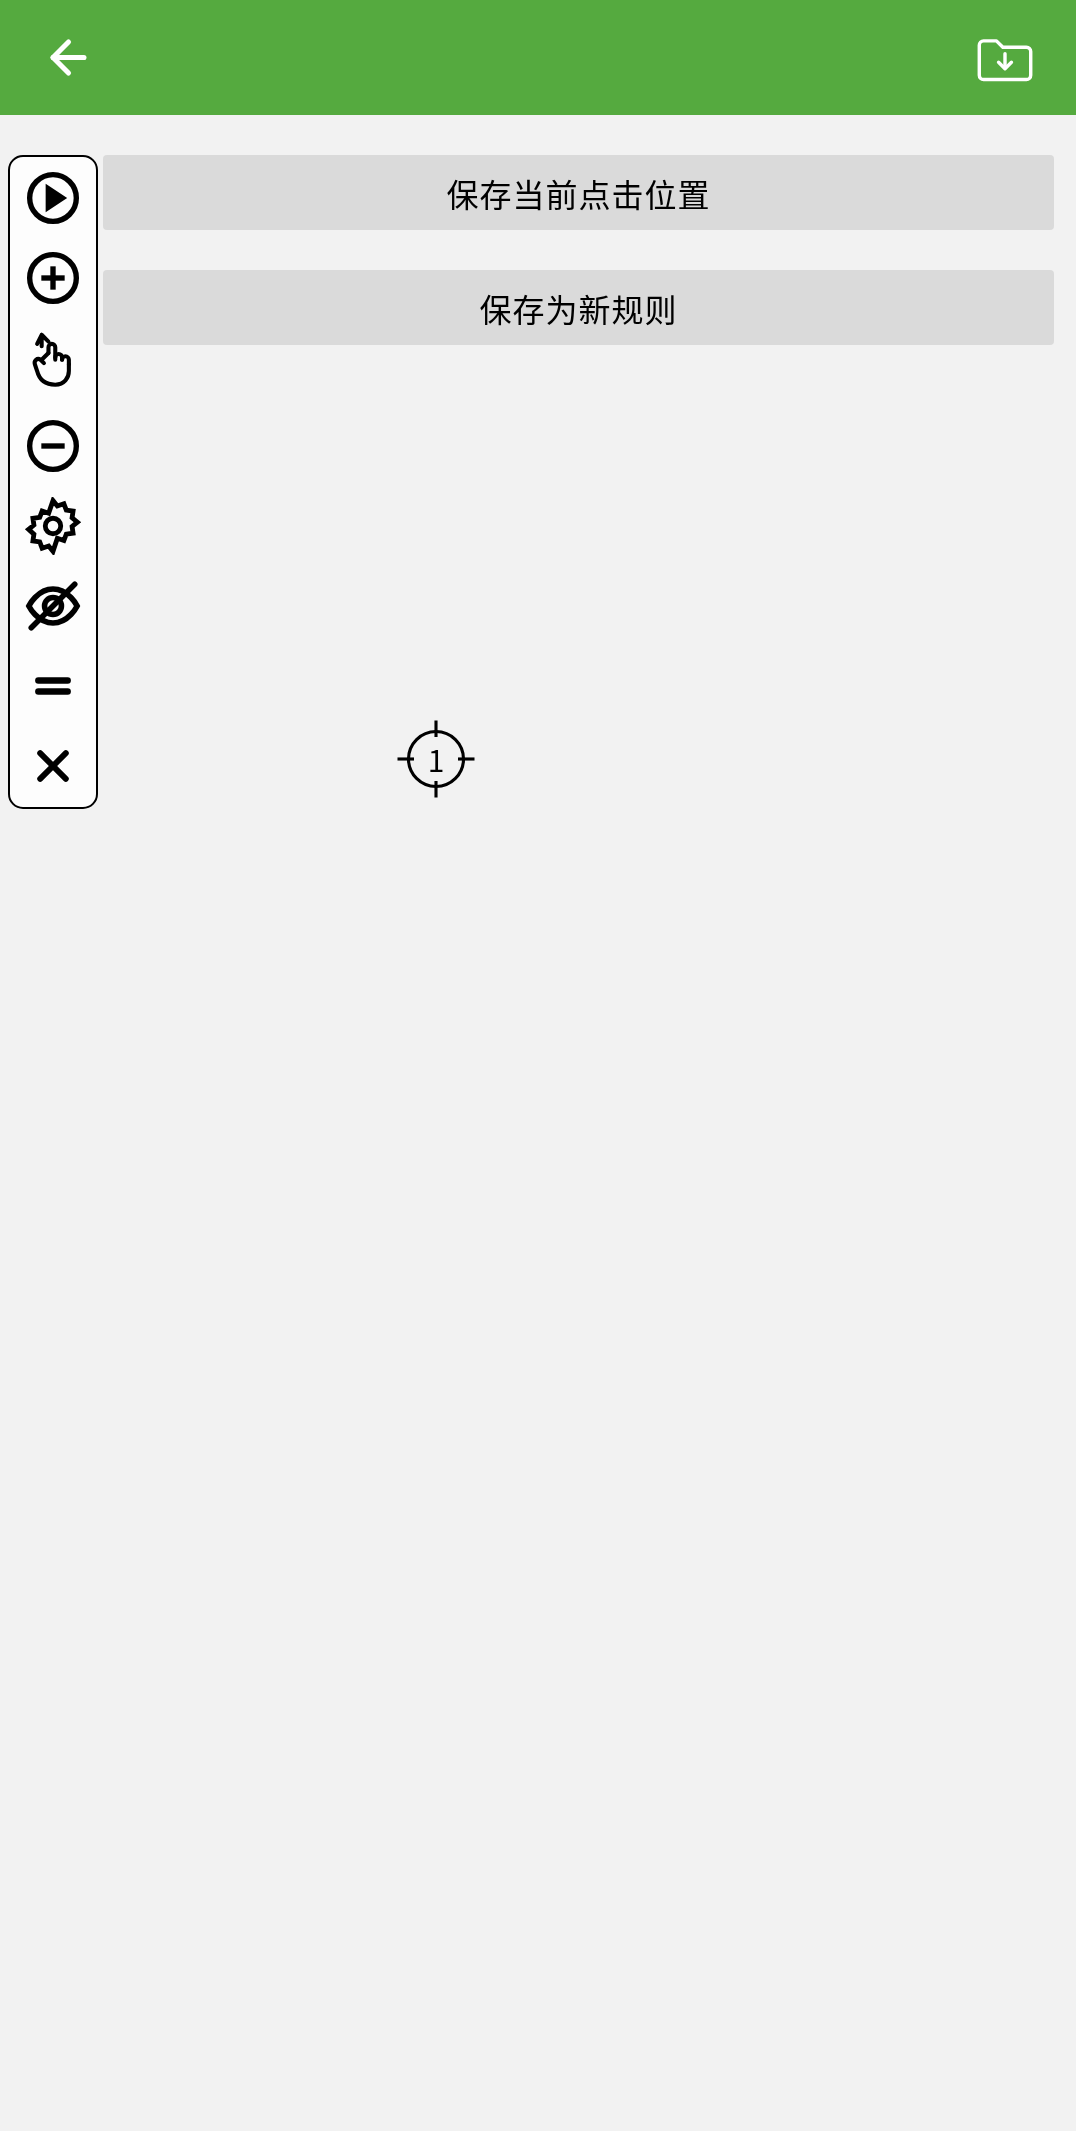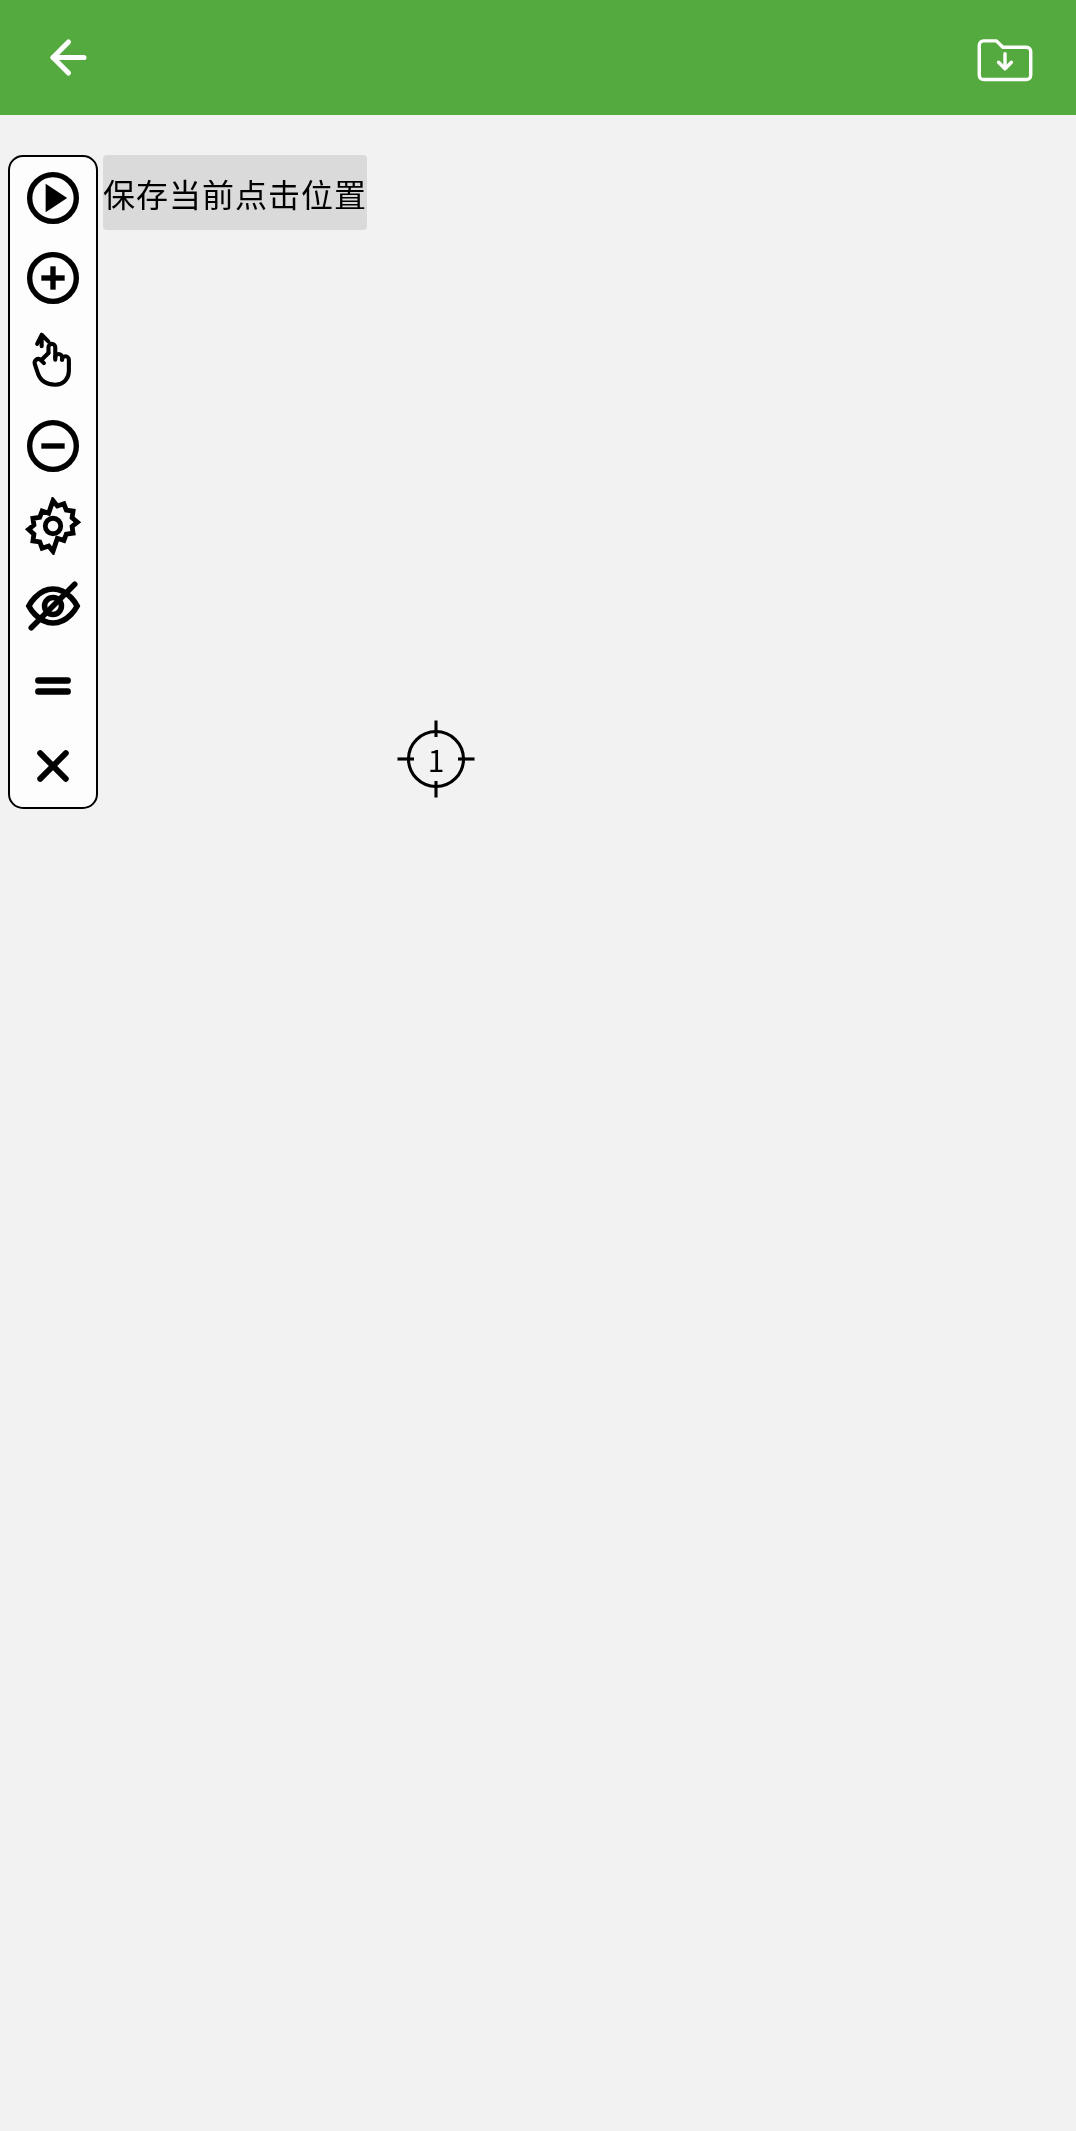--- a/index.html
+++ b/index.html
@@ -39,21 +39,21 @@
       align-items: center;
       justify-content: center;
       cursor: pointer;
     }
     .option-panel {
       position: absolute;
       top: 155px;
       left: 103px;
       right: 22px;
       display: flex;
-      flex-direction: row;
+      flex-direction: column;
       gap: 40px;
     }
     .option-btn {
       background: #dadada;
       border: none;
       height: 75px;
       font-size: 32px;
       color: #000;
       letter-spacing: 1px;
       cursor: pointer;
@@ -115,20 +115,21 @@
     <svg width="60" height="54" viewBox="0 0 28 24" fill="none" stroke="#fff" stroke-width="1.6" stroke-linecap="round" stroke-linejoin="round">
       <path d="M2 6a2 2 0 0 1 2-2h6l3 3h11a2 2 0 0 1 2 2v11a2 2 0 0 1-2 2H4a2 2 0 0 1-2-2V6z"></path>
       <path d="M14 10v6"></path>
       <path d="M11 14l3 3 3-3"></path>
     </svg>
   </div>
 </div>
 
 <div class="option-panel">
   <button class="option-btn">保存当前点击位置</button>
+  <button class="option-btn">保存为新规则</button>
 </div>
 
 <div class="toolbar">
   <button class="tool-btn">
     <svg width="56" height="56" viewBox="0 0 24 24" fill="none" stroke="#000" stroke-width="2.3">
       <circle cx="12" cy="12" r="10"></circle>
       <path d="M10 8l6 4-6 4V8z" fill="#000"></path>
     </svg>
   </button>
   <button class="tool-btn">

